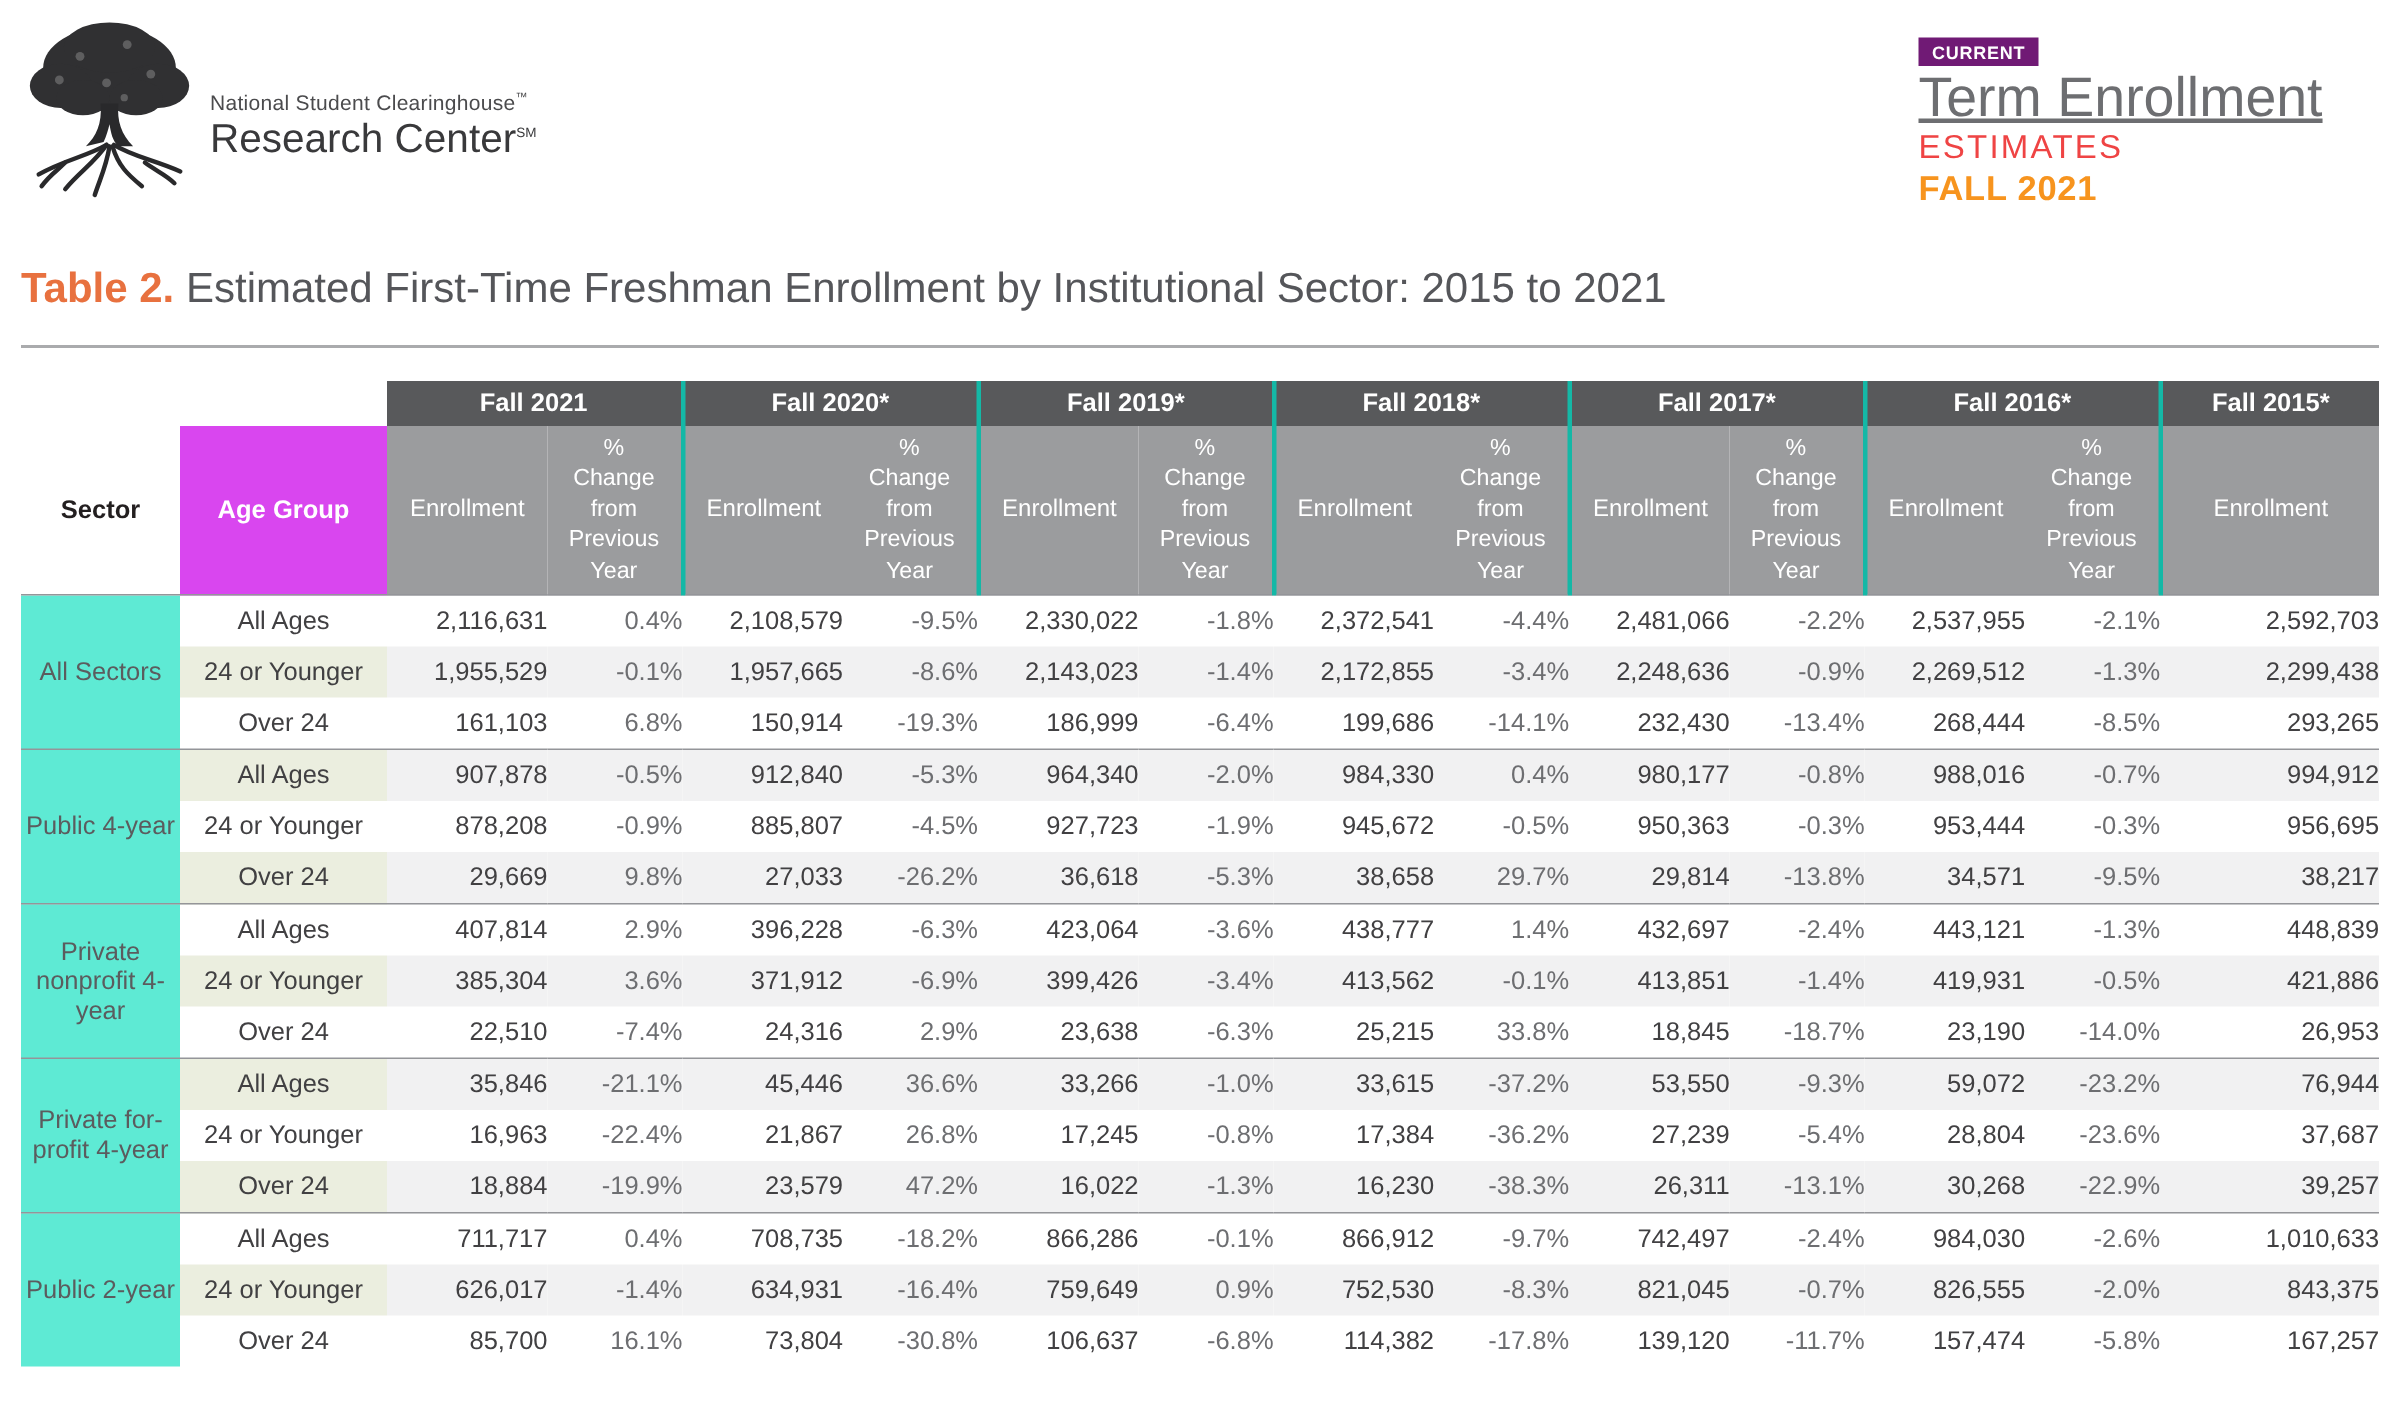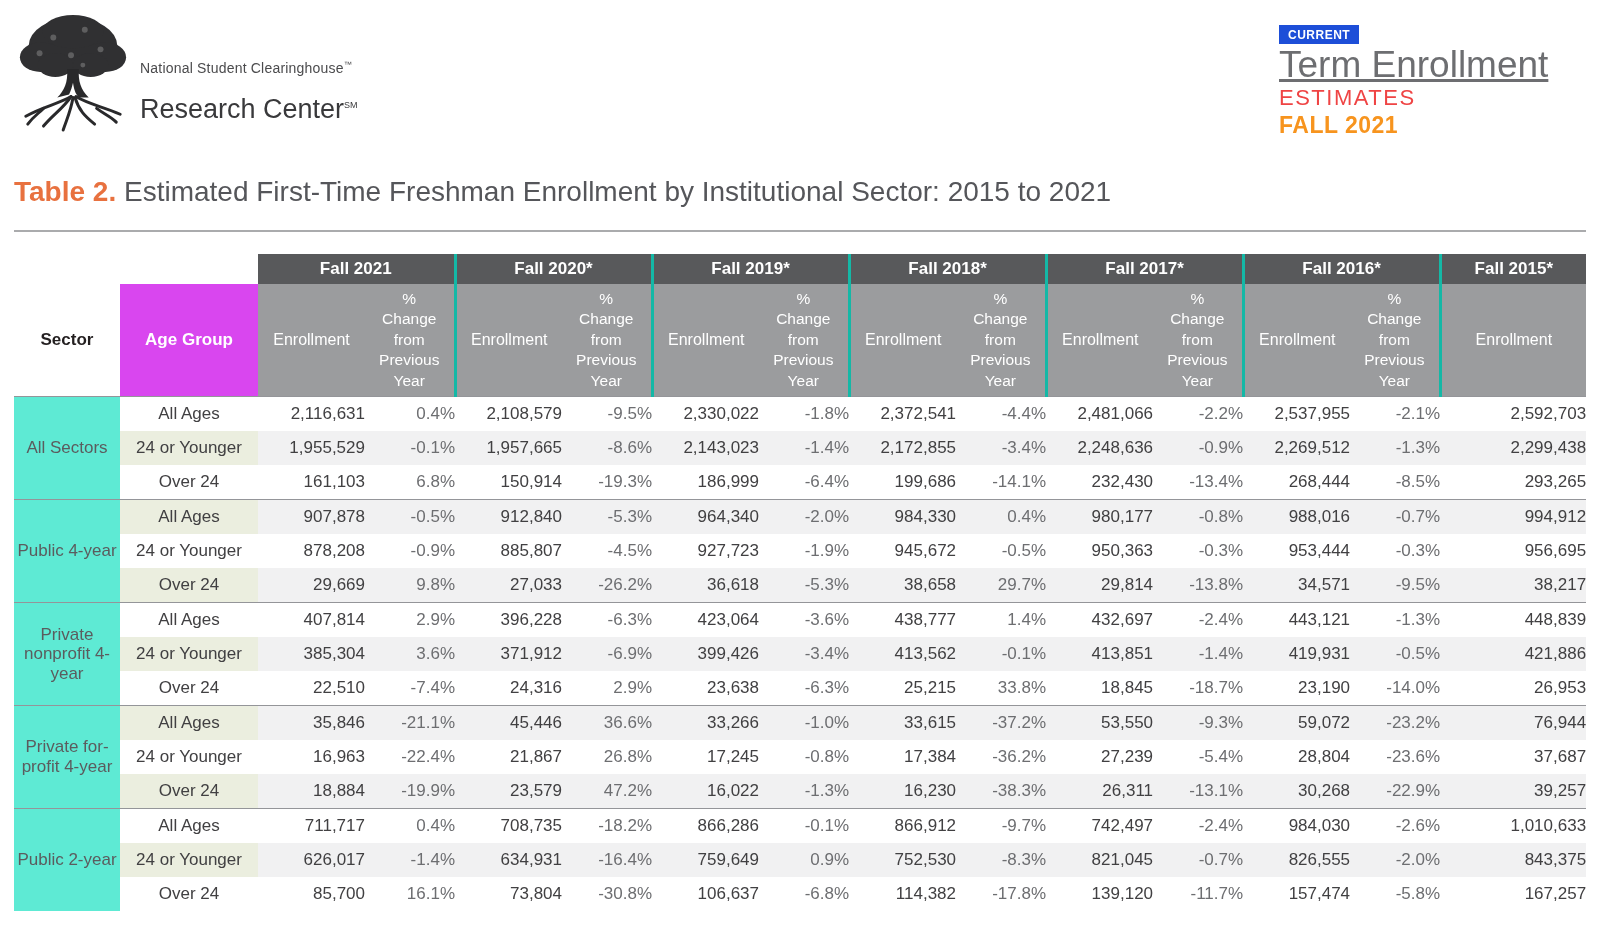--- a/index.html
+++ b/index.html
@@ -5,25 +5,25 @@
   html,body { margin:0; padding:0; background:#fff; }
   .page {
     position:relative; width:1600px; height:941px; overflow:hidden;
     font-family:"Liberation Sans", sans-serif; background:#fff;
   }
   
   .logo-svg { position:absolute; left:14px; top:6px; }
   .brand-text { position:absolute; left:140px; top:60px; }
   .brand-line1 { font-size:14px; color:#4b4b4d; letter-spacing:.2px; }
   .brand-line1 sup { font-size:8px; }
-  .brand-line2 { font-size:27px; color:#39393b; margin-top:18px; }
+  .brand-line2 { font-size:27px; color:#39393b; margin-top:1px; }
   .brand-line2 sup { font-size:9px; }
   .report-badge { position:absolute; left:1279px; top:25px; }
   .current-chip {
-    display:inline-block; background:#1d4ed8; color:#fff; font-size:12px;
+    display:inline-block; background:#701a75; color:#fff; font-size:12px;
     font-weight:bold; letter-spacing:.5px; padding:3px 9px 2px 9px;
   }
   .rb-line1 { font-size:37px; color:#6d6e71; line-height:1.05; margin-top:2px; white-space:nowrap;text-decoration:underline; }
   .rb-line2 { font-size:22px; color:#ef4444; letter-spacing:1.5px; line-height:1.15; }
   .rb-line3 { font-size:23px; color:#f7941e; font-weight:600; letter-spacing:.5px; line-height:1.2; margin-top:2px; }
   
   .title-row { position:absolute; left:14px; top:176px; font-size:28px; white-space:nowrap; }
   .title-label { color:#e8713f; font-weight:bold; }
   .title-text { color:#55565a; }
   .title-rule { position:absolute; left:14px; top:230px; width:1572px; height:2px;

